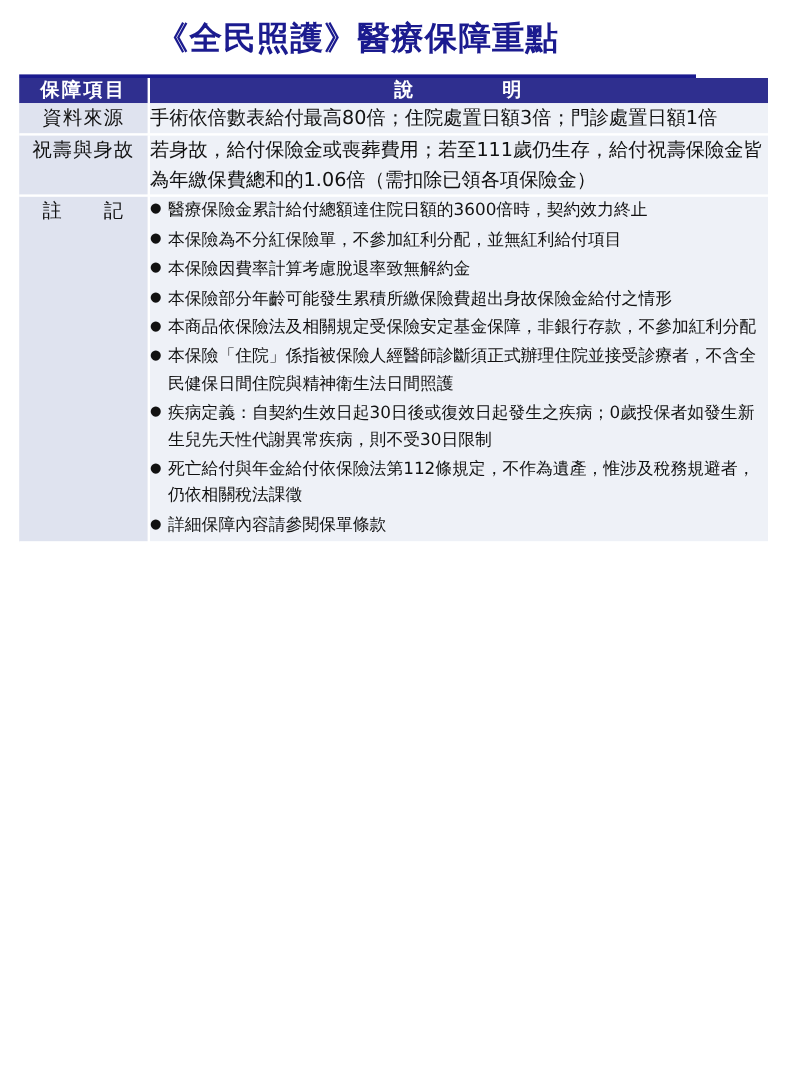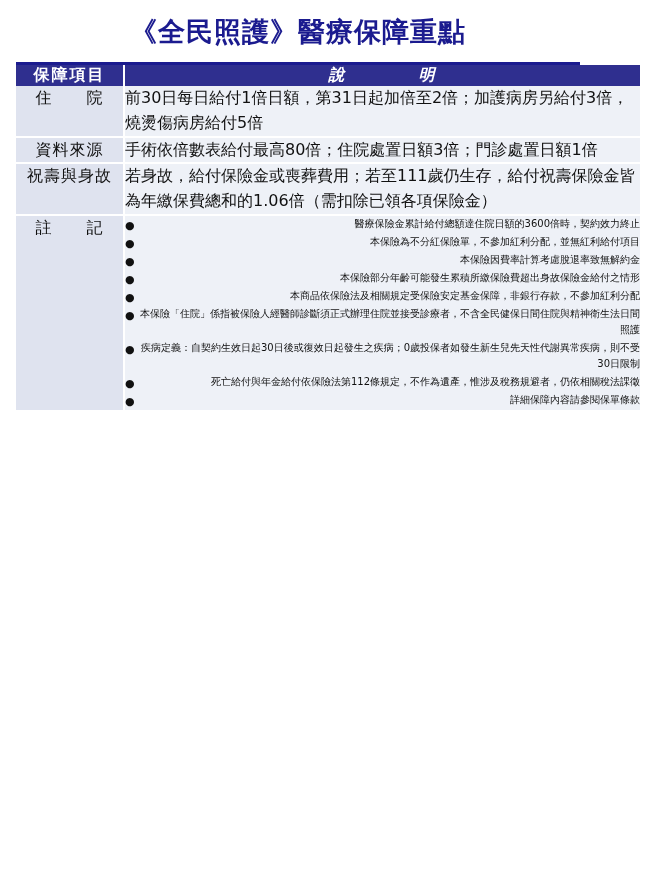--- a/index.html
+++ b/index.html
@@ -49,21 +49,21 @@
   .hdr-row th {
     background: #2f2f8f;
     color: #ffffff;
     font-size: 16px;
     font-weight: bold;
     text-align: center;
     padding: 5px 0 6px 0;
     letter-spacing: 2px;
     border-right: 2px solid #ffffff;
   }
-  .hdr-row th:last-child { border-right: none; font-style: italic; }
+  .hdr-row th:last-child { border-right: none; }
   .col-label {
     width: 108px;
     background: #dfe3ef;
     text-align: center;
     font-size: 16px;
     color: #111;
     letter-spacing: 1px;
     border-bottom: 2px solid #ffffff;
     border-right: 2px solid #ffffff;
     padding: 8px 2px;
@@ -79,23 +79,22 @@
   }
   .notes-list {
     margin: 0;
     padding: 0;
     list-style: none;
   }
   .notes-list li {
     position: relative;
     padding-left: 15px;
     margin-bottom: 2px;
-    font-size: 10px;
+    font-size: 14px;
     line-height: 1.6;
-    text-align: right;
   }
   .notes-list li:before {
     content: "\25CF";
     position: absolute;
     left: 0;
     top: 0;
     font-size: 11px;
     line-height: 1.9;
     color: #111;
   }
@@ -121,28 +120,20 @@
   <div class="title">《全民照護》醫療保障重點</div>
   <div class="rule-top"></div>
 
   <table class="main">
     <tbody>
         <tr class="hdr-row">
       <th class="col-label-h" style="width:108px;">保障項目</th>
       <th>說　　　　明</th>
     </tr>
 
-    <tr>
-      <td class="col-label">
-        <div class="vcenter">
-              <span>住　　院</span>
-            </div>
-      </td>
-      <td class="col-body">前30日每日給付1倍日額，第31日起加倍至2倍；加護病房另給付3倍，燒燙傷病房給付5倍</td>
-    </tr>
 
     <tr>
       <td class="col-label">
         <div class="vcenter">
               <span>資料來源</span>
             </div>
       </td>
       <td class="col-body">手術依倍數表給付最高80倍；住院處置日額3倍；門診處置日額1倍</td>
     </tr>
 

